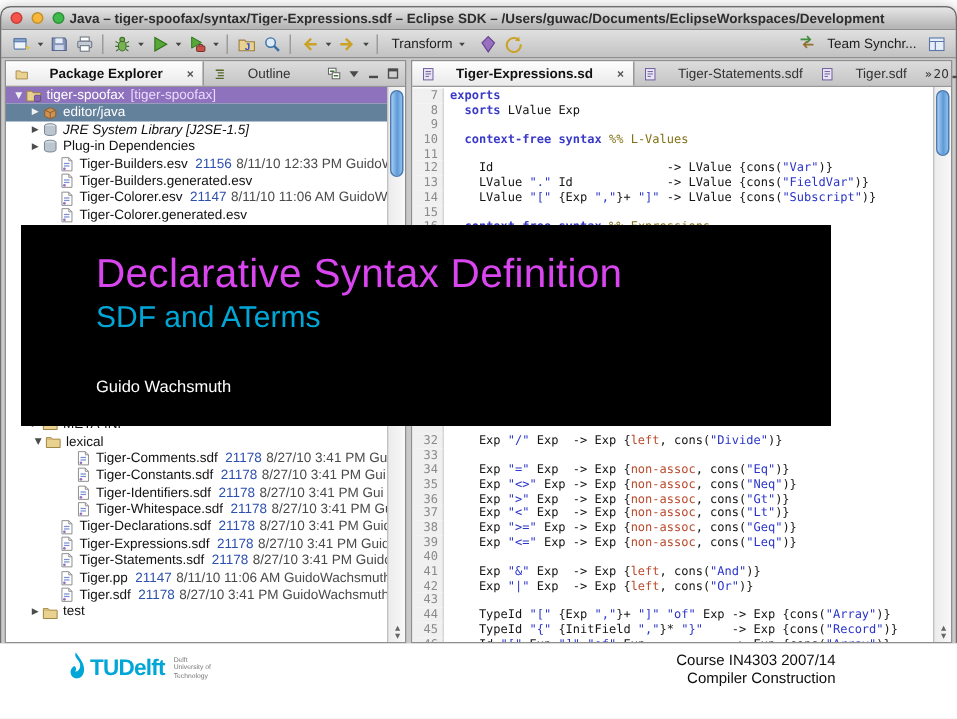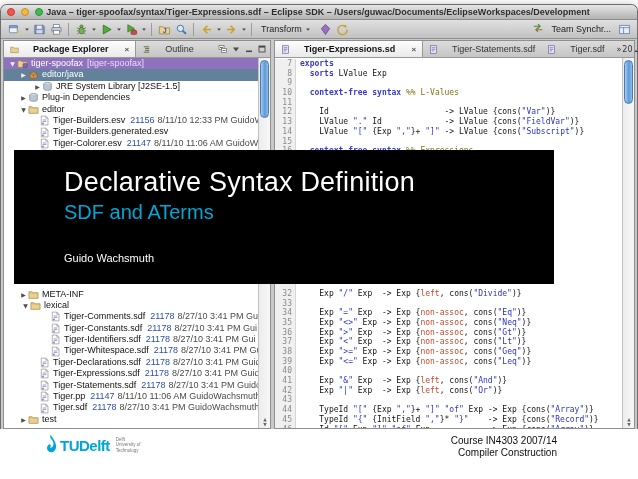--- a/index.html
+++ b/index.html
@@ -85,21 +85,21 @@
           background: #f0f0f0; border-right: 1px solid #d6d6d6; }
   .ctext { padding-left: 4px; flex: 1; overflow: hidden; }
   .tok-kw  { color: #3939c8; font-weight: bold; }
   .tok-com { color: #827117; }
   .tok-str { color: #2b35c8; }
   .tok-attr{ color: #b94a2c; }
 
   
   .title-card { position: absolute; left: 14px; top: 150px; width: 540px; height: 134px;
                 background: #000; z-index: 30; padding: 16px 0 0 50px; }
-  .tc-title  { color: #ffffff; font-size: 27px; line-height: 32px; letter-spacing: 0.2px; }
+  .tc-title  { color: #d946ef; font-size: 27px; line-height: 32px; letter-spacing: 0.2px; }
   .tc-sub    { color: #00A6D6; font-size: 20px; line-height: 25px; margin-top: 2px; }
   .tc-author { color: #fff; font-size: 11px; margin-top: 27px; }
 
   
   .footer { position: absolute; left: 0; top: 429px; width: 638px; height: 50px; background: #fff; z-index: 40; }
   .logo { position: absolute; left: 42px; top: 5px; display: flex; align-items: center; }
   .flame svg { width: 17px; height: 22px; display: block; }
   .logotext { font-size: 15px; font-weight: bold; color: #00A6D6; letter-spacing: -0.5px; margin-left: 1px; }
   .logosub { display: inline-flex; flex-direction: column; margin-left: 6px; font-size: 4.5px;
              line-height: 5.5px; color: #777; }
@@ -319,49 +319,39 @@
             <div class="trow sel-blue" style="padding-left: 15px;">
               <span class="arr">▶</span>
               <span class="ticon">
                 <svg viewBox="0 0 12 12">
                   <path d="M2 3.8L6 2l4 1.8v4.4L6 10 2 8.2z" fill="#cd9254" stroke="#8a5e2a" stroke-width="0.7"></path>
                   <path d="M2 3.8l4 1.7 4-1.7M6 5.5V10" fill="none" stroke="#8a5e2a" stroke-width="0.7"></path>
                 </svg>
               </span>
               <span>editor/java</span>
             </div>
-            <div class="trow" style="padding-left: 29px;">
+            <div class="trow" style="padding-left: 15px; font-style: italic;">
               <span class="arr">▶</span>
               <span class="ticon">
                 <svg viewBox="0 0 12 12">
                   <ellipse cx="6" cy="3.2" rx="4.2" ry="1.6" fill="#d8dee5" stroke="#76828e" stroke-width="0.7"></ellipse>
                   <path d="M1.8 3.2v5.4c0 .9 1.9 1.6 4.2 1.6s4.2-.7 4.2-1.6V3.2" fill="#bcc6d0" stroke="#76828e" stroke-width="0.7"></path>
                 </svg>
               </span>
               <span>JRE System Library [J2SE-1.5]</span>
             </div>
             <div class="trow" style="padding-left: 15px;">
               <span class="arr">▶</span>
               <span class="ticon">
                 <svg viewBox="0 0 12 12">
                   <ellipse cx="6" cy="3.2" rx="4.2" ry="1.6" fill="#d8dee5" stroke="#76828e" stroke-width="0.7"></ellipse>
                   <path d="M1.8 3.2v5.4c0 .9 1.9 1.6 4.2 1.6s4.2-.7 4.2-1.6V3.2" fill="#bcc6d0" stroke="#76828e" stroke-width="0.7"></path>
                 </svg>
               </span>
               <span>Plug-in Dependencies</span>
-            </div>
-            <div class="trow" style="padding-left: 15px;">
-              <span class="arr">▼</span>
-              <span class="ticon">
-                <svg viewBox="0 0 12 12">
-                  <path d="M1 3h3.5l1 1.2H11v6H1z" fill="#e9d18f" stroke="#9c8040" stroke-width="0.7"></path>
-                  <path d="M1 4.2h10" stroke="#c9ad65" stroke-width="0.6"></path>
-                </svg>
-              </span>
-              <span>editor</span>
             </div>
             <div class="trow" style="padding-left: 26px;">
               <span class="arr"></span>
               <span class="ticon">
                 <svg viewBox="0 0 12 12">
                   <path d="M2.5 1.2h5L9.8 3.5v7.3H2.5z" fill="#fff" stroke="#8a8a8a" stroke-width="0.7"></path>
                   <path d="M7.5 1.2v2.3h2.3" fill="none" stroke="#8a8a8a" stroke-width="0.7"></path>
                   <rect x="4" y="5" width="4" height="0.9" fill="#7a8fd4"></rect>
                   <rect x="4" y="6.8" width="4" height="0.9" fill="#7a8fd4"></rect>
                   <circle cx="4.3" cy="9.3" r="1" fill="#9a6ec0"></circle>

